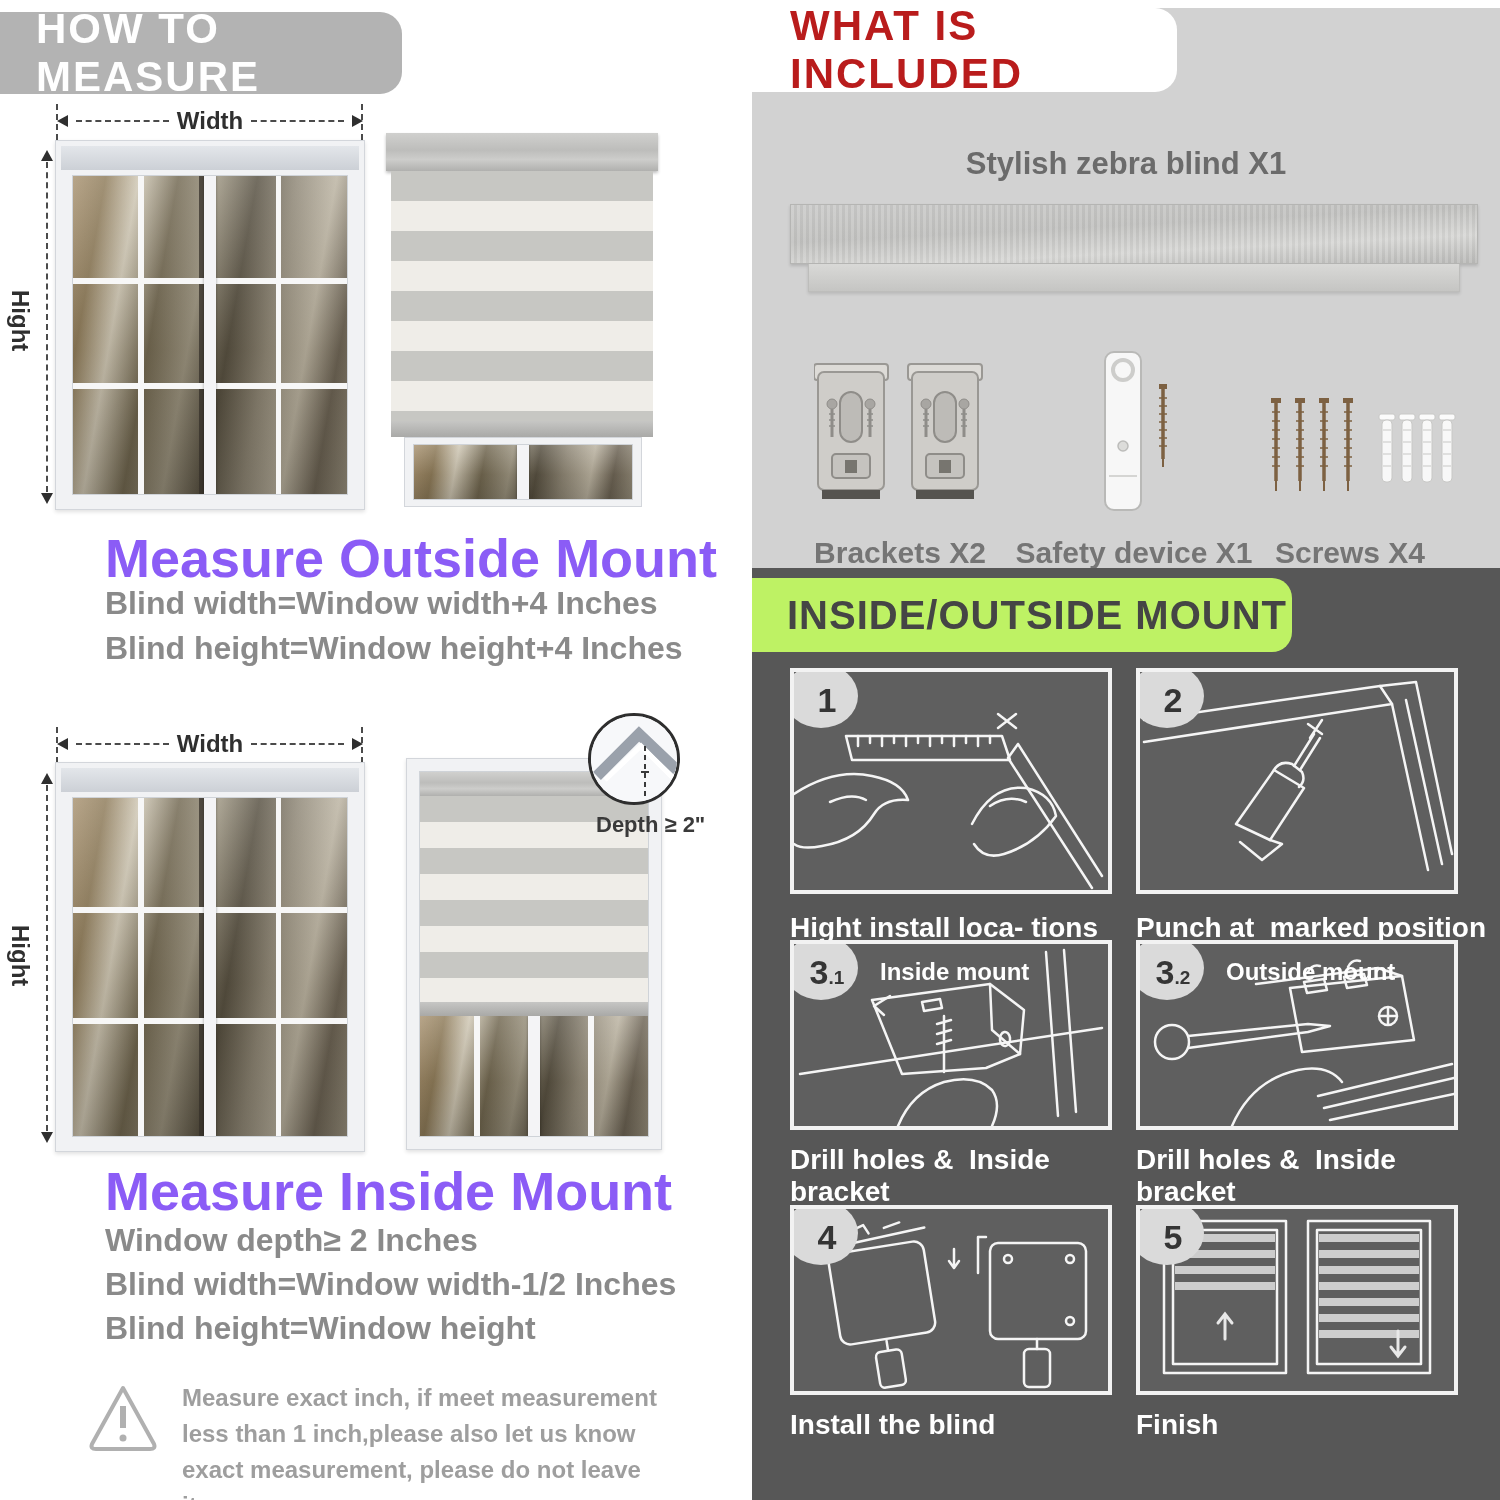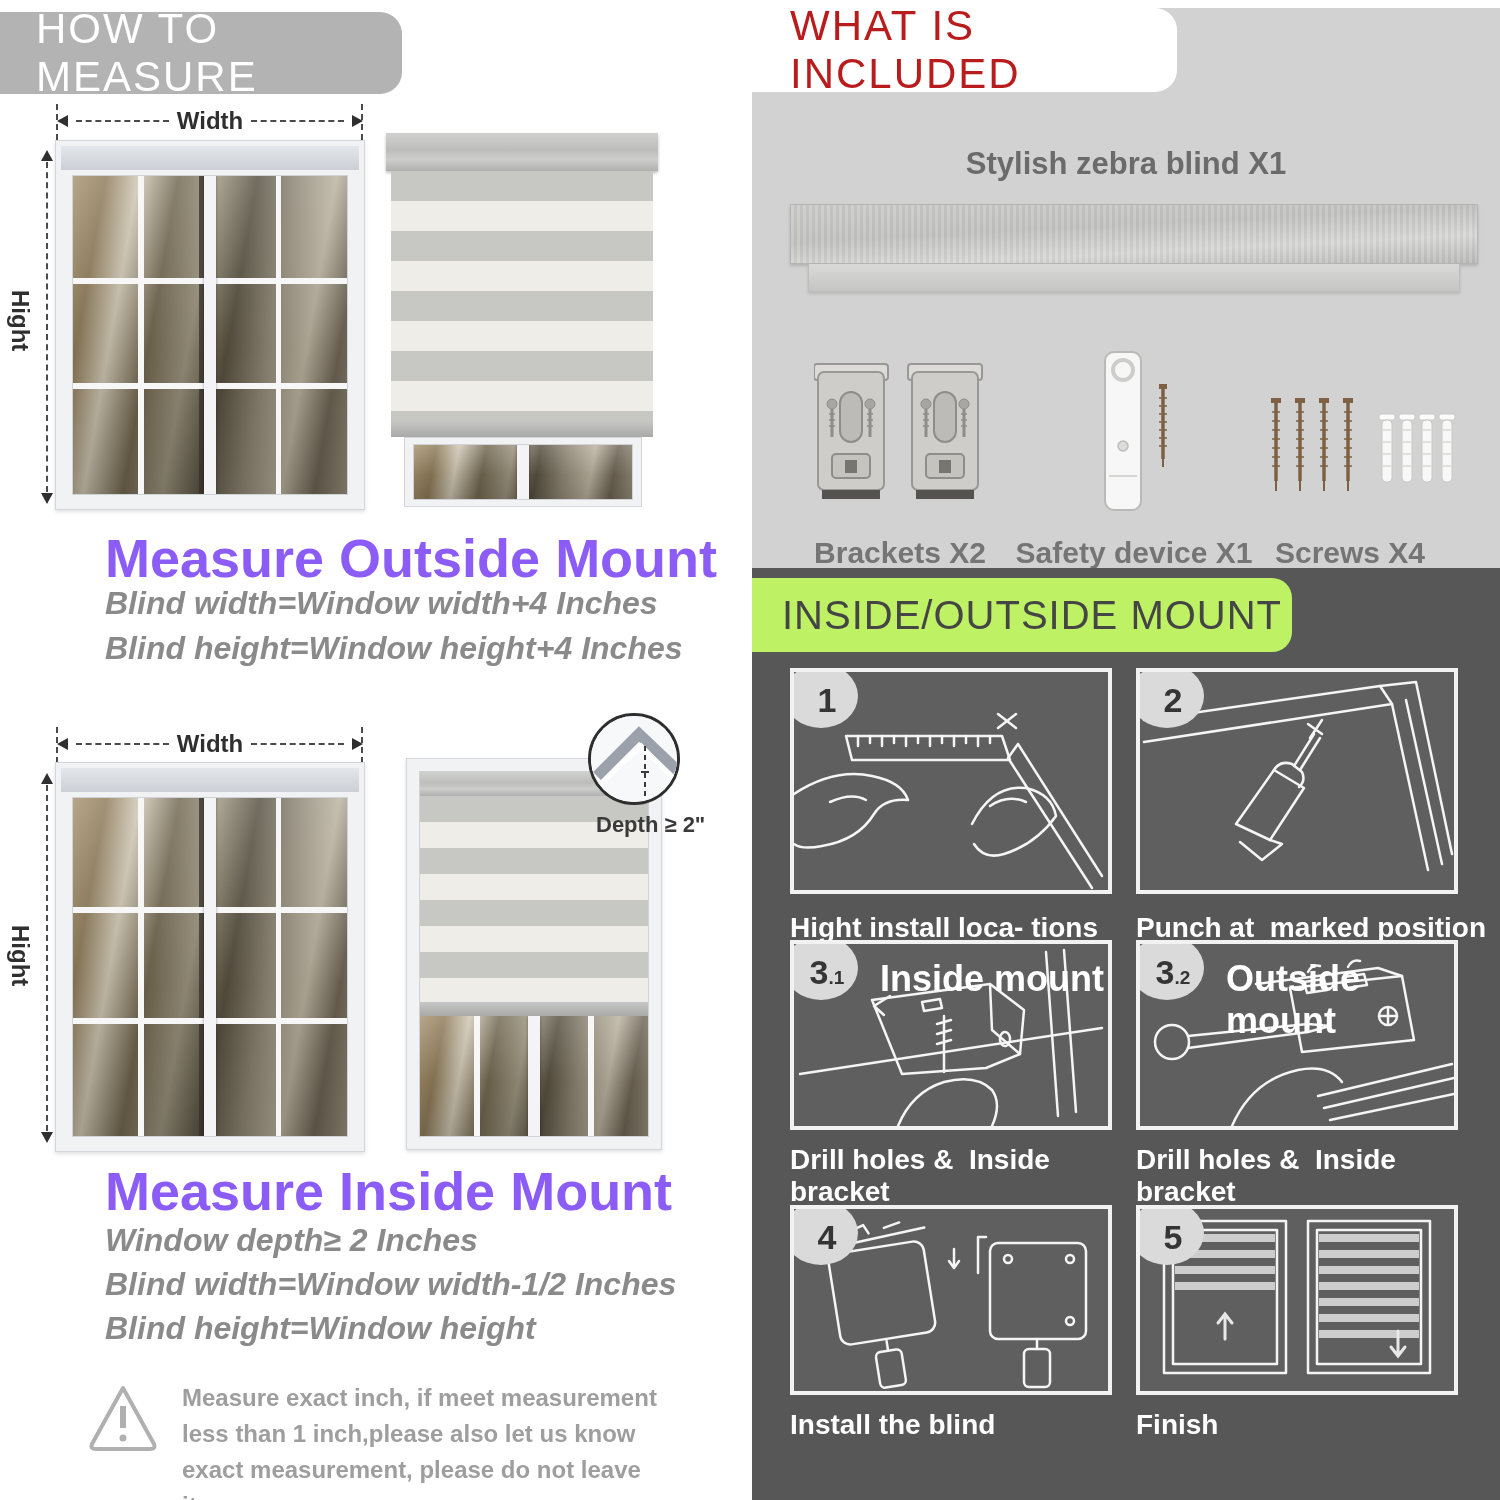--- a/index.html
+++ b/index.html
@@ -2,52 +2,52 @@
 <html><head>
 <meta charset="utf-8">
 <style>
   html,body{margin:0;padding:0;}
   body{width:1500px;height:1500px;position:relative;background:#ffffff;
        font-family:"Liberation Sans", sans-serif;overflow:hidden;}
   .abs{position:absolute;}
 
   
   .h1box{position:absolute;display:flex;align-items:center;box-sizing:border-box;
-         font-weight:normal;letter-spacing:2px;}
+         font-weight:bold;letter-spacing:2px;justify-content:center;}
   .htm{left:0;top:12px;width:402px;height:82px;background:#b3b3b3;color:#ffffff;
        border-radius:0 22px 22px 0;padding-left:36px;font-size:42px;}
   .wic{left:0;top:0;width:425px;height:84px;background:#ffffff;color:#b91c1c;
        border-radius:0 22px 22px 0;padding-left:38px;font-size:42px;}
   .iom{left:0;top:10px;width:540px;height:74px;background:#bef264;color:#454545;
        border-radius:0 20px 20px 0;padding-left:30px;font-size:40px;letter-spacing:1px;}
 
   
   .sect-heading{position:absolute;font-size:54px;font-weight:bold;color:#8b5cf6;}
-  .formula{position:absolute;font-size:32px;font-weight:bold;color:#8a8a8a;font-style:italic;}
+  .formula{position:absolute;font-size:32px;font-weight:bold;color:#8a8a8a;}
   .dim-label{color:#2f2f2f;font-size:24px;font-weight:bold;}
   .depth-label{position:absolute;font-size:22px;font-weight:bold;color:#3a3a3a;}
   .warn-text{position:absolute;font-size:24px;font-weight:bold;color:#9e9e9e;
              width:480px;line-height:1.5;}
   .blind-title{position:absolute;left:0;width:100%;top:138px;text-align:center;
                font-size:31px;font-weight:bold;color:#6b6b6b;}
   .item-label{position:absolute;top:528px;text-align:center;font-size:30px;
               font-weight:bold;color:#757575;}
   .cap{position:absolute;color:#ffffff;font-size:28px;font-weight:bold;white-space:pre-wrap;}
 
   
   .included-panel{position:absolute;left:752px;top:8px;width:748px;height:560px;background:#d2d2d2;}
   .mount-panel{position:absolute;left:752px;top:568px;width:748px;height:932px;background:#575757;}
   .step-panel{position:absolute;width:322px;box-sizing:border-box;border:4px solid #f2f2f2;
               background:#5f5f5f;overflow:hidden;}
   .badge{position:absolute;top:-8px;left:-10px;width:74px;height:64px;background:#dadada;
          border-radius:50%;display:flex;align-items:center;justify-content:center;
          box-sizing:border-box;padding:8px 0 0 12px;color:#353535;}
   .badge .big{font-size:34px;font-weight:bold;line-height:1;}
   .badge .sub{font-size:19px;font-weight:bold;margin-top:12px;}
-  .step-title{position:absolute;top:14px;left:86px;color:#ffffff;font-size:36px;font-weight:bold;}
+  .step-title{position:absolute;top:14px;left:86px;color:#ffffff;font-size:24px;font-weight:bold;}
   .art{position:absolute;left:0;top:0;width:100%;height:100%;}
 
   
   .harrow{position:absolute;display:flex;align-items:center;}
   .harrow .dl{flex:1;border-top:2px dashed #4a4a4a;margin:0 8px;}
   .tri{width:0;height:0;border-style:solid;}
   .tri-l{border-width:6px 11px 6px 0;border-color:transparent #2f2f2f transparent transparent;}
   .tri-r{border-width:6px 0 6px 11px;border-color:transparent transparent transparent #2f2f2f;}
   .vtick{position:absolute;width:0;border-left:2px dashed #4a4a4a;height:36px;}
   .varrow{position:absolute;width:0;border-left:2px dashed #4a4a4a;}

